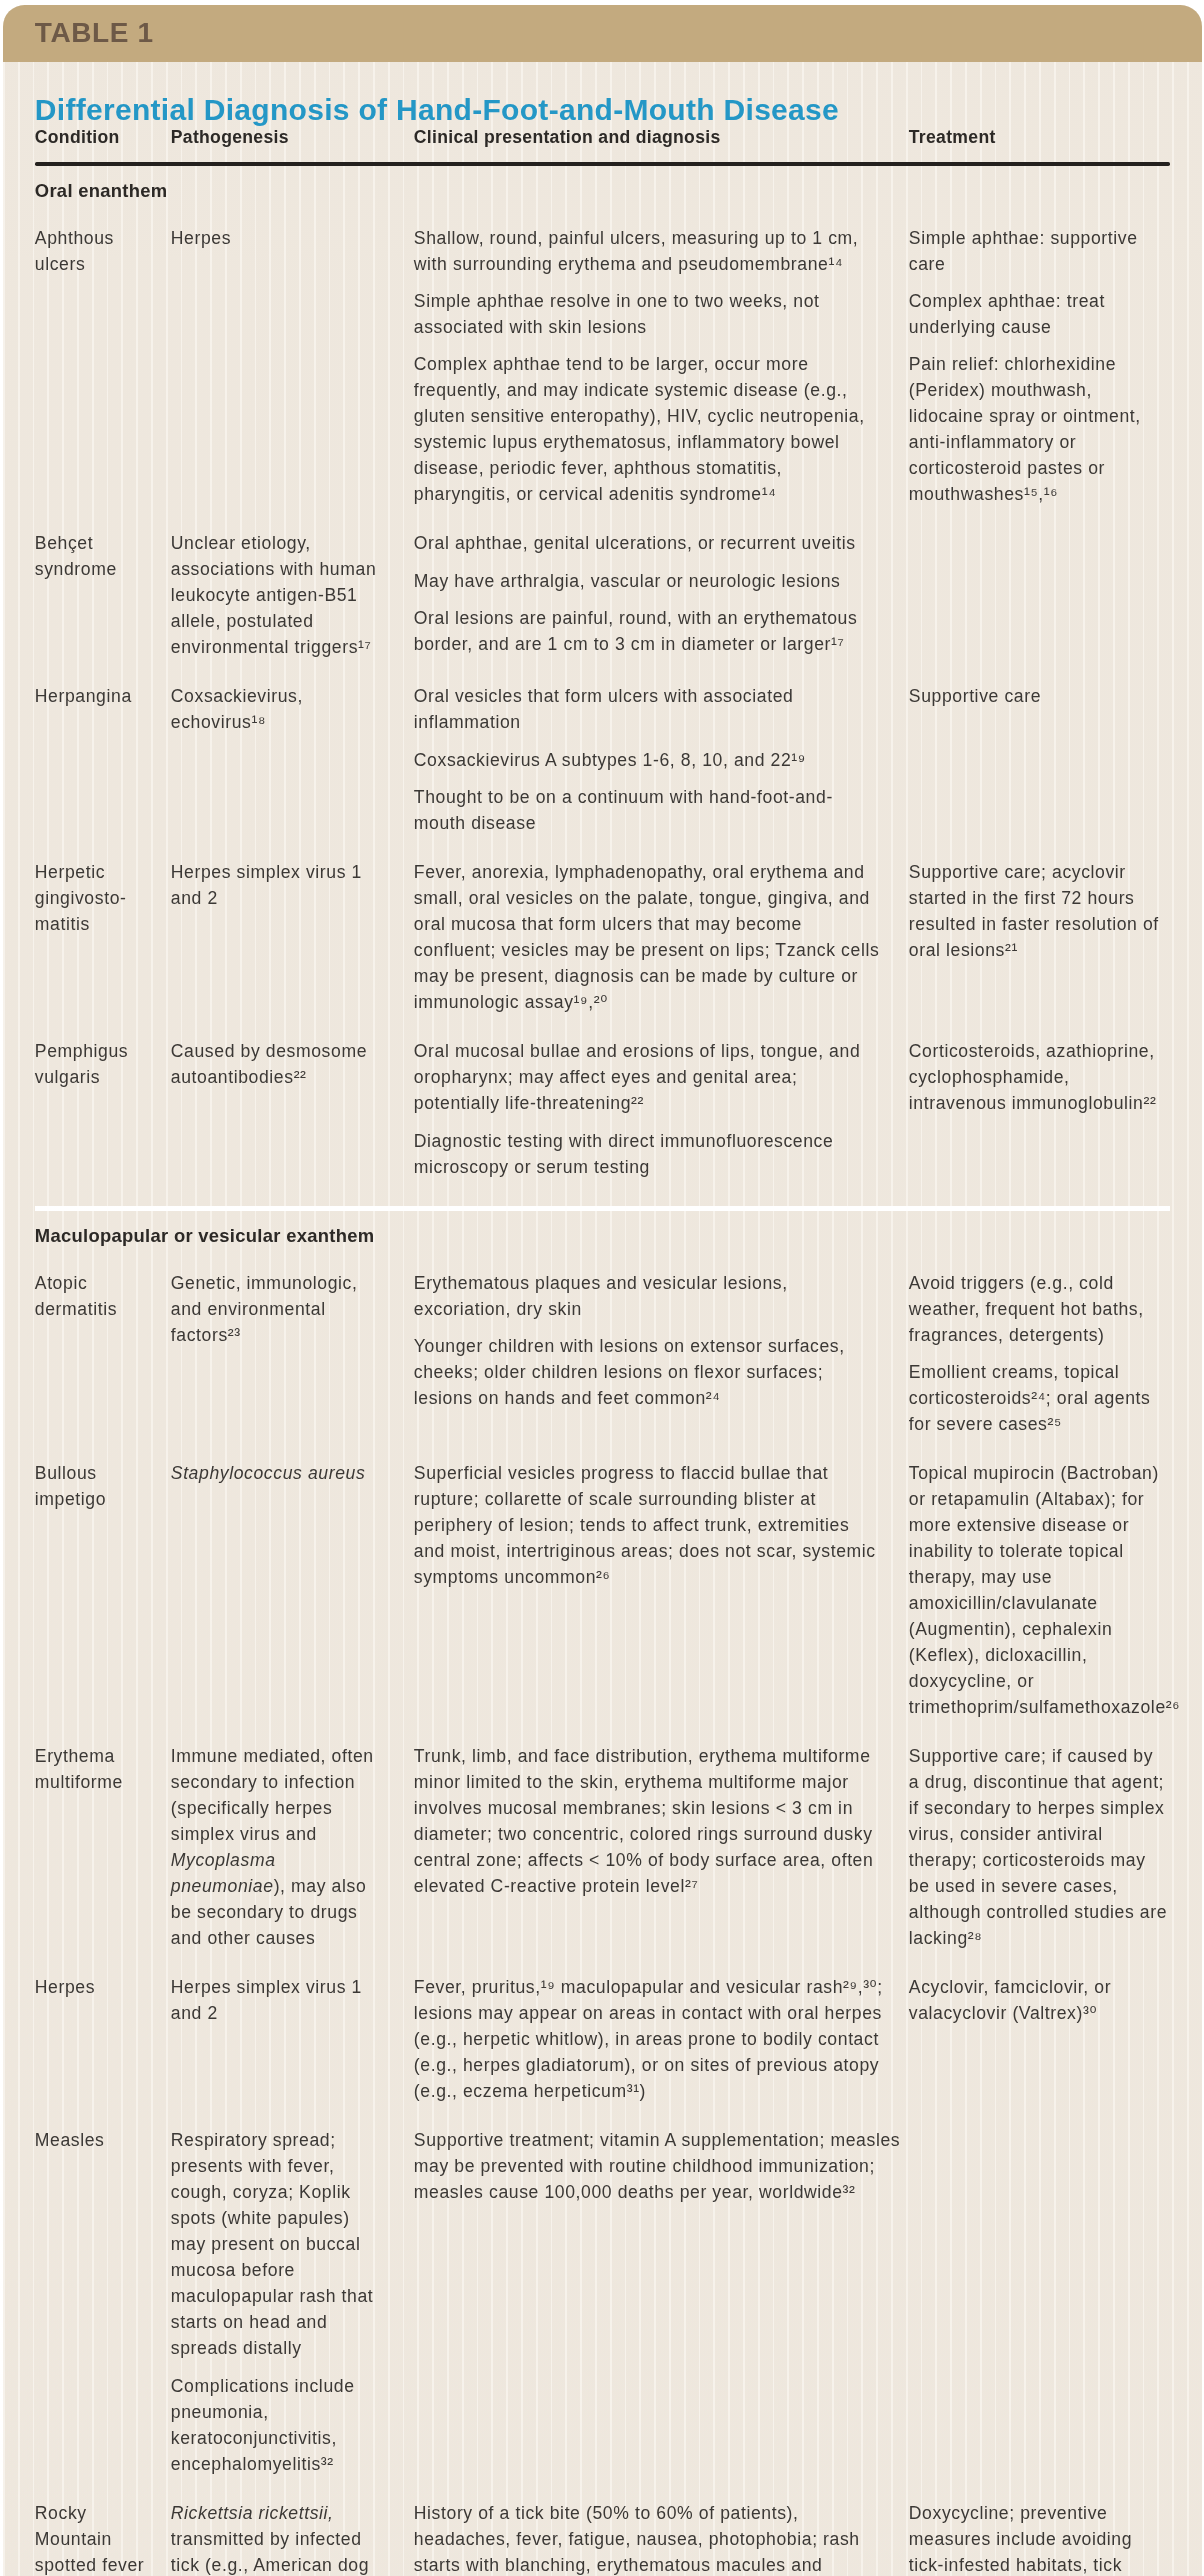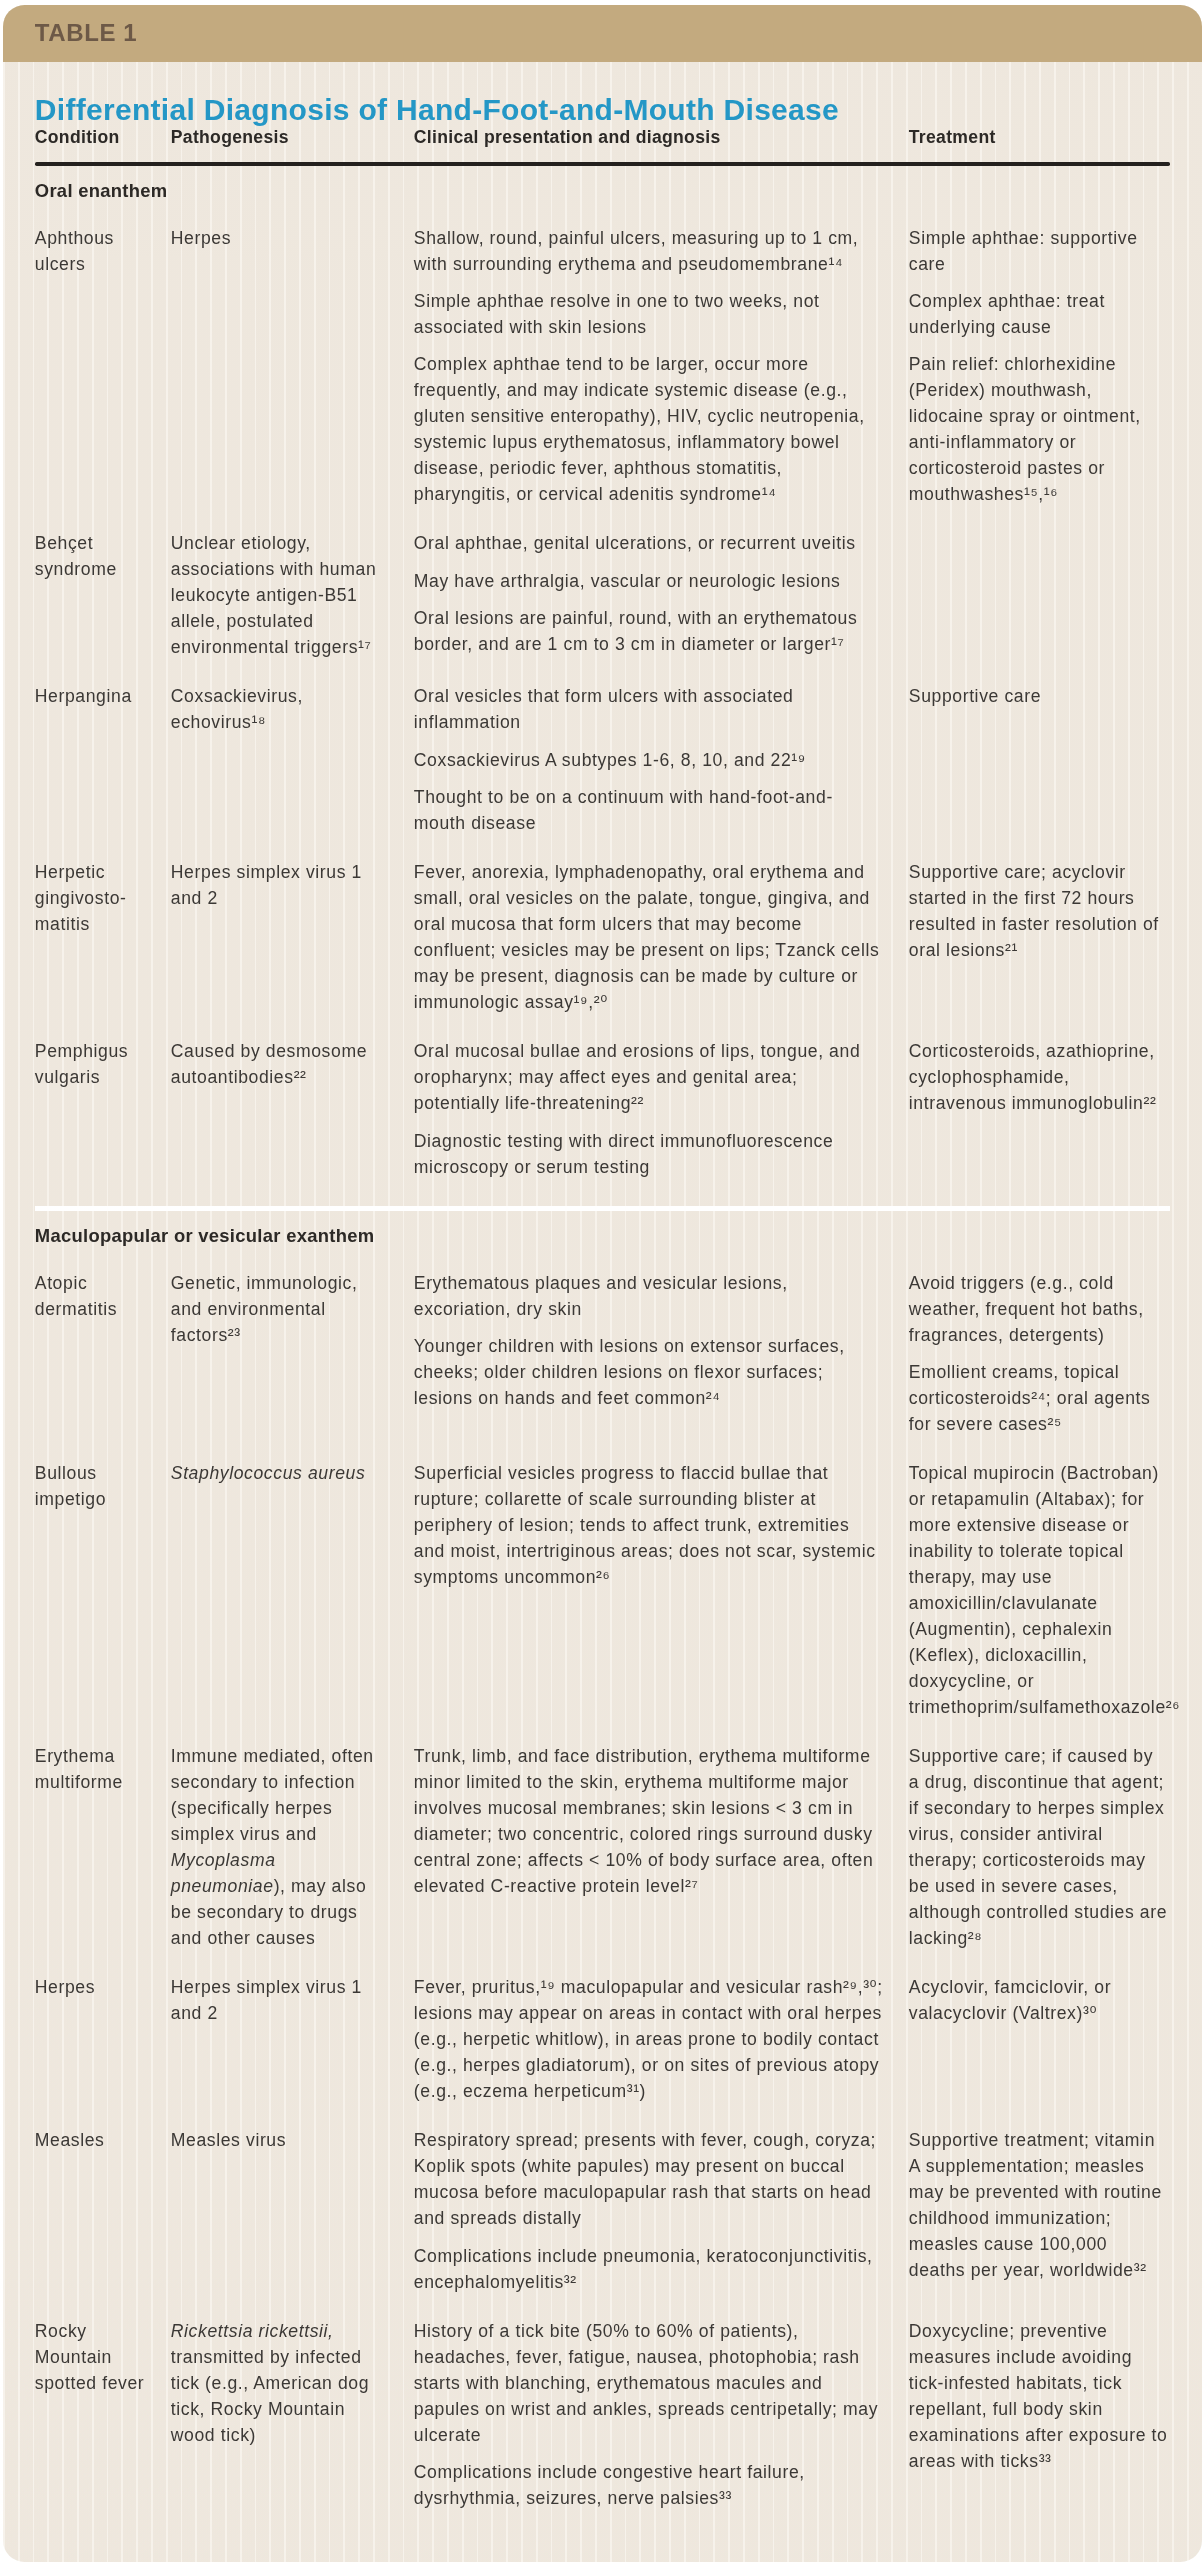--- a/index.html
+++ b/index.html
@@ -29,21 +29,21 @@
     box-sizing:border-box;
   }
   .card-header{
     background:var(--band_bg);
     height:57px;
     display:flex;
     align-items:center;
     padding:0 32px;
   }
   .table-label{
-    font-size:24px;
+    font-size:28px;
     font-weight:bold;
     color:var(--band_text);
     letter-spacing:0.6px;
   }
   .card-body{padding:0 32px 40px;}
   .table-title{
     color:var(--accent);
     font-size:30px;
     font-weight:bold;
     margin:31px 0 0;
@@ -231,23 +231,20 @@
             <p><span>Fever, pruritus,¹⁹ maculopapular and vesicular rash²⁹,³⁰; lesions may appear on areas in contact with oral herpes (e.g., herpetic whitlow), in areas prone to bodily contact (e.g., herpes gladiatorum), or on sites of previous atopy (e.g., eczema herpeticum³¹)</span></p>
           </div>
           <div class="cell treatment">
             <p><span>Acyclovir, famciclovir, or valacyclovir (Valtrex)³⁰</span></p>
           </div>
         </div>
         <div class="grid row">
           <div class="cell condition">
             <p><span>Measles</span></p>
           </div>
-          <div class="cell pathogenesis">
-            <p><span>Measles virus</span></p>
-          </div>
           <div class="cell clinical">
             <p><span>Respiratory spread; presents with fever, cough, coryza; Koplik spots (white papules) may present on buccal mucosa before maculopapular rash that starts on head and spreads distally</span></p>
             <p><span>Complications include pneumonia, keratoconjunctivitis, encephalomyelitis³²</span></p>
           </div>
           <div class="cell treatment">
             <p><span>Supportive treatment; vitamin A supplementation; measles may be prevented with routine childhood immunization; measles cause 100,000 deaths per year, worldwide³²</span></p>
           </div>
         </div>
         <div class="grid row">
           <div class="cell condition">

